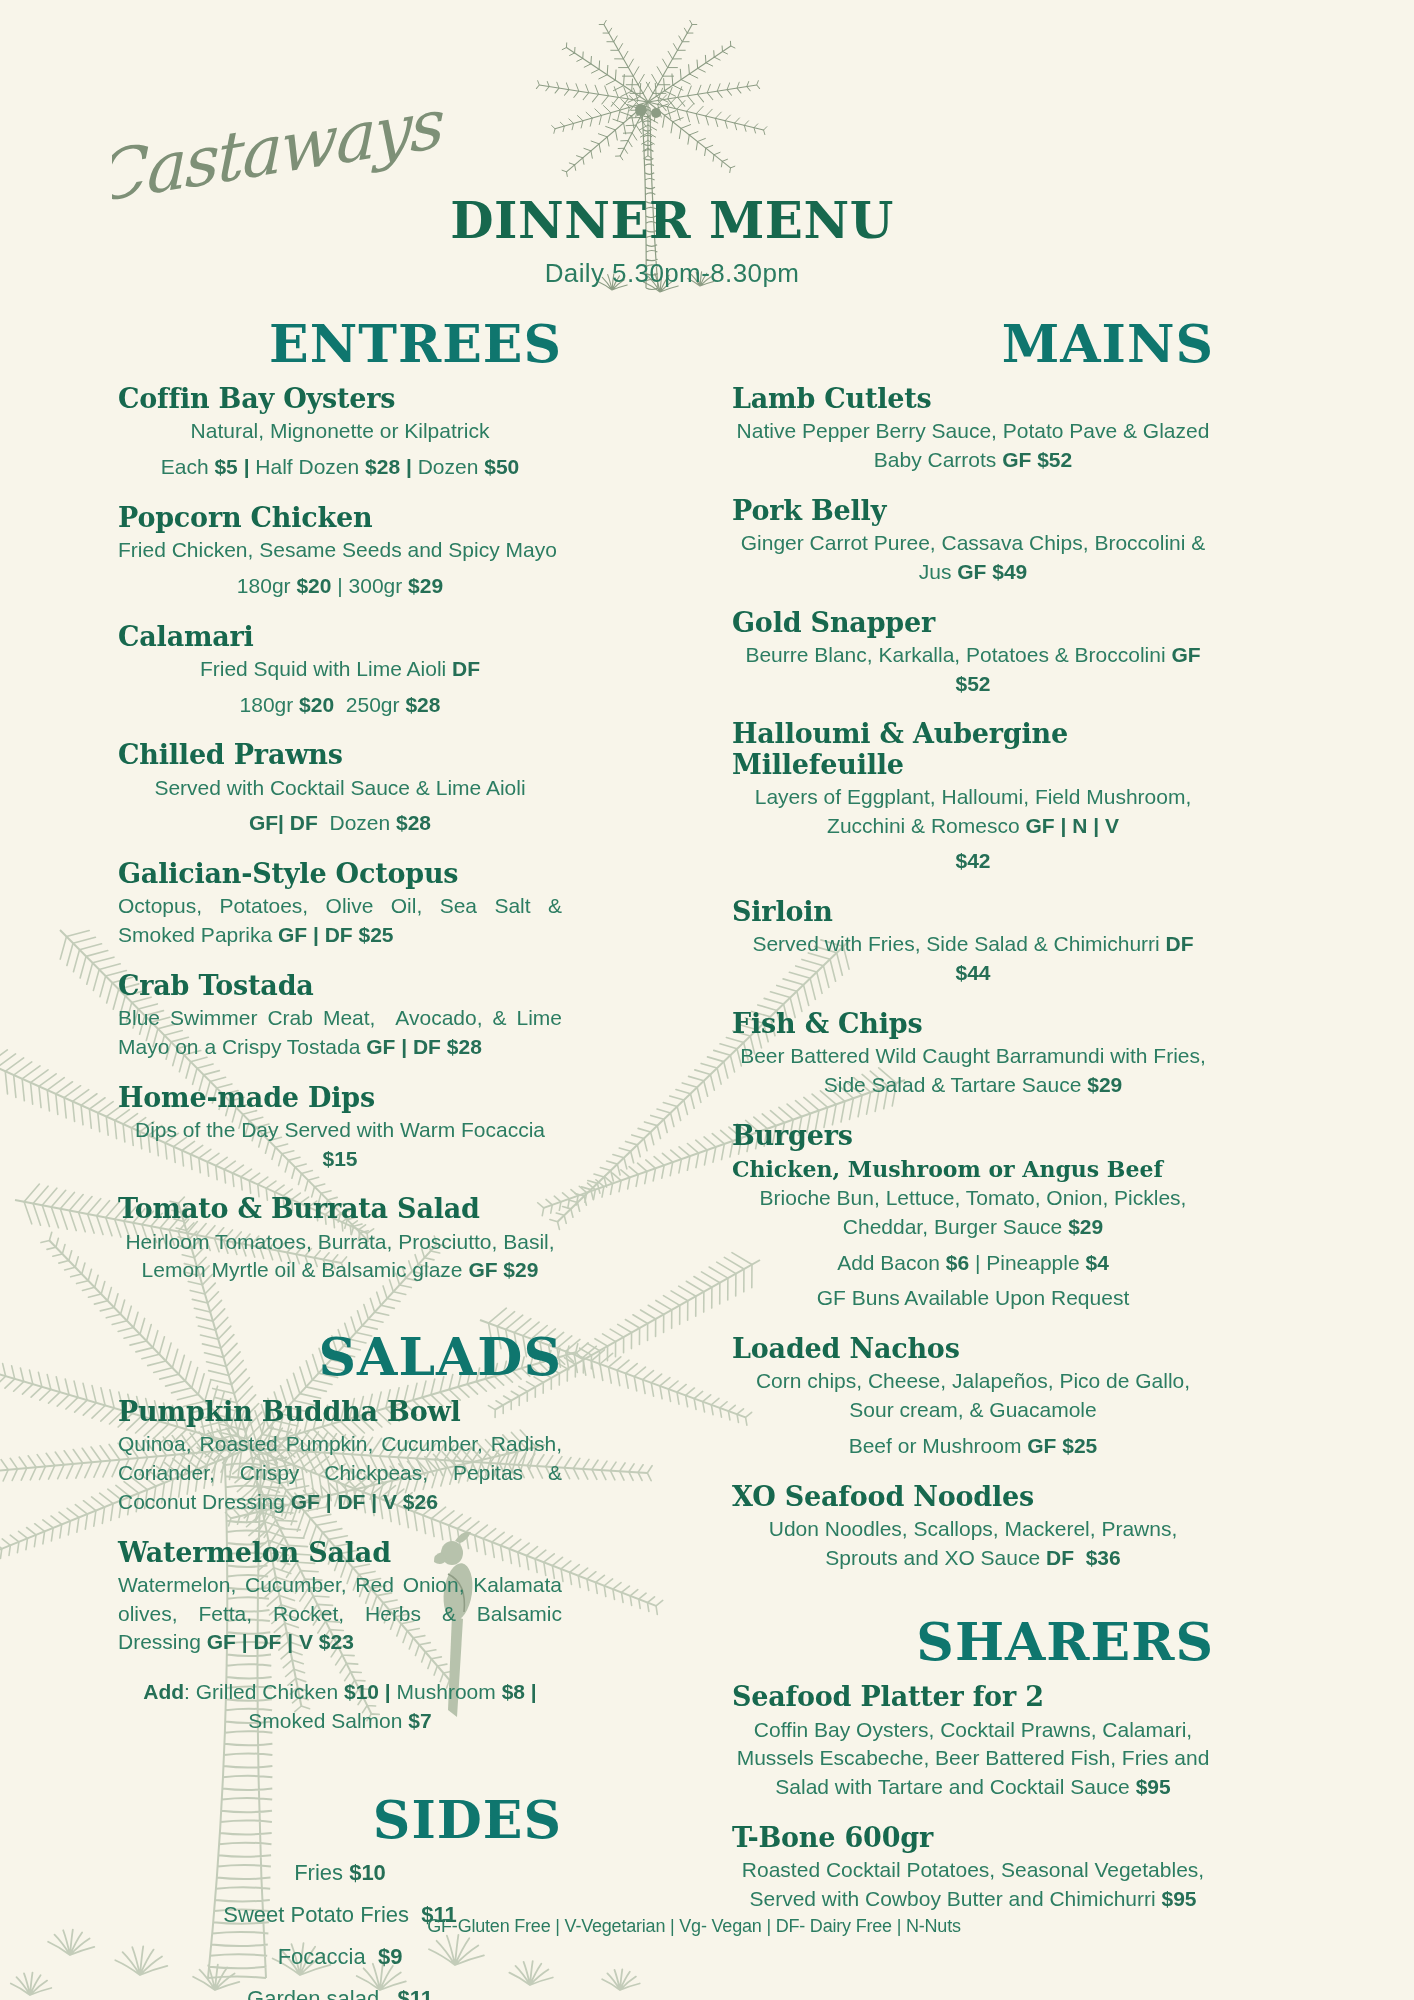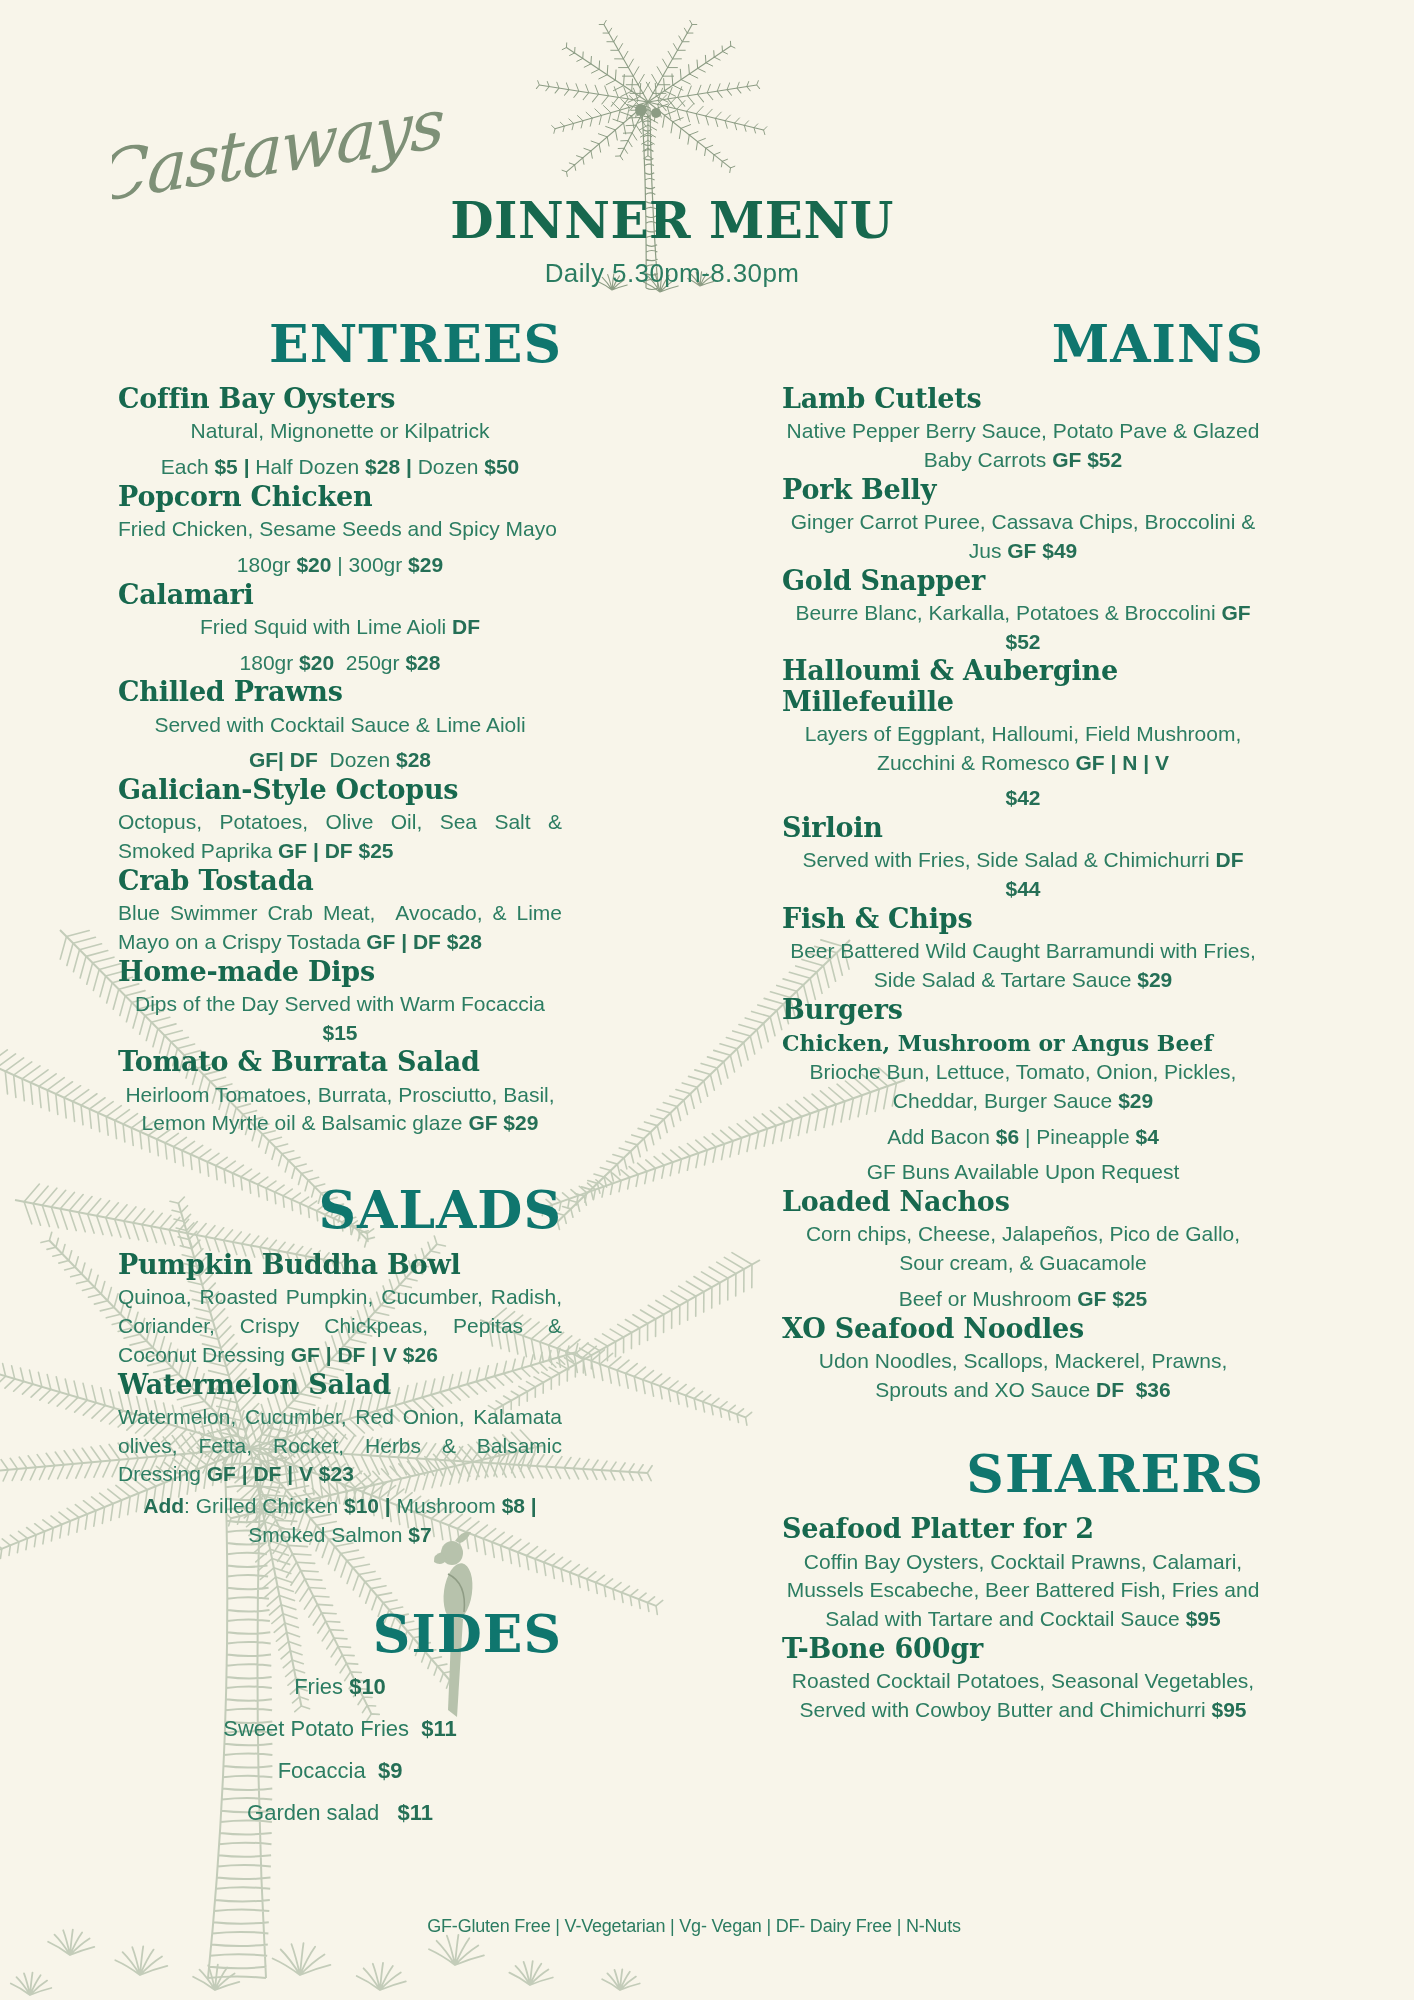--- a/index.html
+++ b/index.html
@@ -12,26 +12,26 @@
   .content{position:absolute;inset:0;z-index:1;}
   .logo-wrap{position:absolute;left:112px;top:58px;}
   .masthead{position:absolute;left:672px;top:196px;transform:translateX(-50%);text-align:center;width:700px;}
   .page-title{
     margin:0;font-family:"DejaVu Serif",serif;font-weight:700;
     font-size:50px;line-height:1;color:#17684e;letter-spacing:.5px;
   }
   .page-subtitle{margin-top:12px;font-size:26px;color:#2b7c61;letter-spacing:.4px;}
   .col{position:absolute;top:318px;}
   .col-left{left:118px;width:444px;}
-  .col-right{left:782px;width:482px;}
+  .col-right{left:732px;width:482px;}
   .section-heading{
     margin:0 0 4px 0;font-family:"DejaVu Serif",serif;font-weight:700;
     font-size:52px;line-height:1;color:#0f766e;letter-spacing:1px;text-align:right;
   }
-  .menu-item{}
+  .menu-item{margin-top:21px;}
   .menu-item.first{margin-top:14px;}
   .item-name{
     margin:0;font-family:"DejaVu Serif",serif;font-weight:700;
     font-size:27px;line-height:1.12;color:#17684e;letter-spacing:-.2px;
   }
   .item-subname{
     margin:6px 0 0;font-family:"DejaVu Serif",serif;font-weight:700;
     font-size:22px;line-height:1.1;color:#17684e;
   }
   .item-desc{margin:3px 0 0;font-size:21px;line-height:1.37;color:#2c7d62;text-align:center;}

